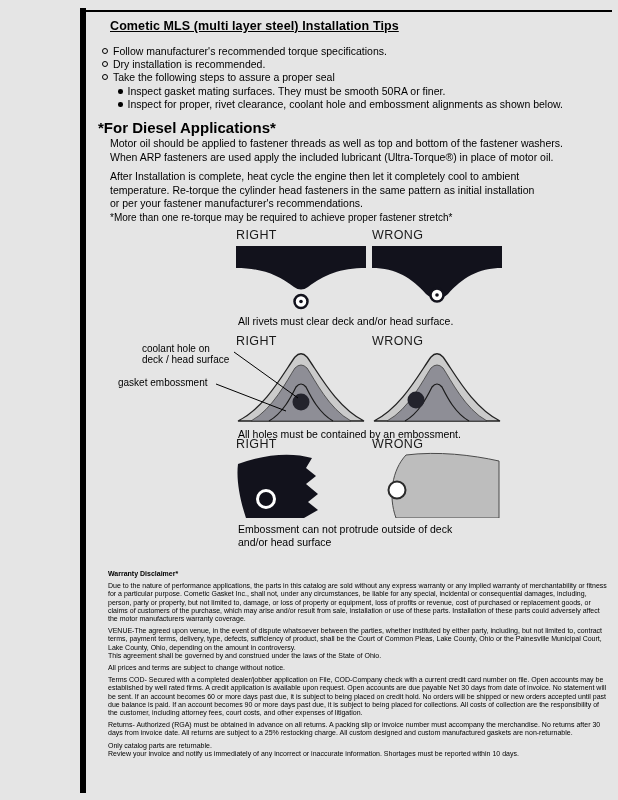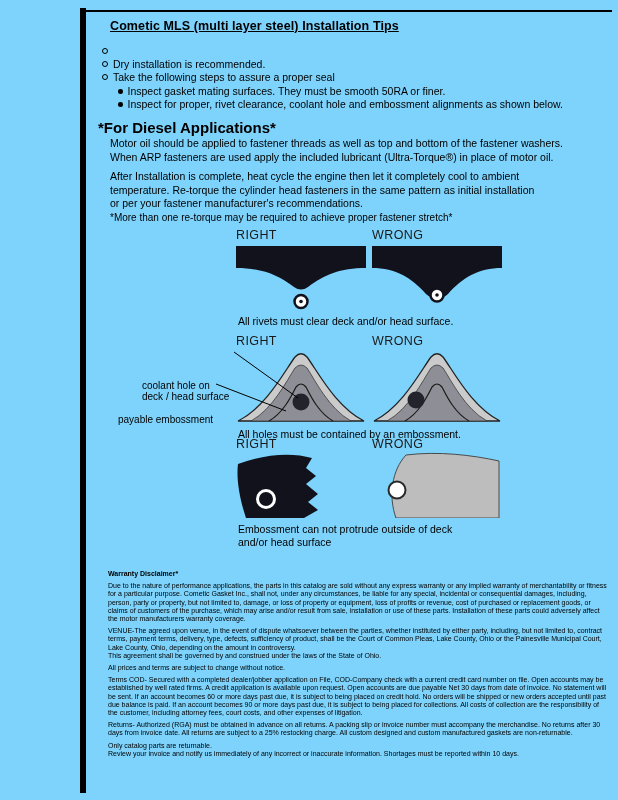--- a/index.html
+++ b/index.html
@@ -1,16 +1,16 @@
 <!DOCTYPE html>
 <html><head>
 <meta charset="utf-8">
 <style>
   html,body{margin:0;padding:0;background:#ffffff;}
-  .page{position:relative;width:618px;height:800px;background:#7dd3fc;
+  .page{position:relative;width:618px;height:800px;background:#e5e5e5;
         font-family:"Liberation Sans",sans-serif;color:#000;overflow:hidden;}
   .pre{white-space:pre-line;}
   .left-bar{position:absolute;left:80px;top:8px;width:6px;height:785px;background:#000;}
   .top-line{position:absolute;left:86px;top:10px;width:526px;height:2px;background:#000;}
   .title{position:absolute;left:110px;top:19px;font-size:12.5px;font-weight:bold;
          text-decoration:underline;letter-spacing:0.1px;}
   .bullets{position:absolute;left:102px;top:45px;font-size:10.5px;line-height:13.2px;}
   .bullet-row{white-space:nowrap;}
   .indent{margin-left:16px;}
   .marker-open{display:inline-block;width:4px;height:4px;border:1px solid #000;
@@ -19,42 +19,42 @@
                  border-radius:50%;margin-right:5px;vertical-align:1px;}
   .h2{position:absolute;left:98px;top:119px;font-size:15px;font-weight:bold;}
   .body-text{font-size:10.5px;line-height:13.5px;}
   .para1{position:absolute;left:110px;top:137px;width:505px;}
   .para2{position:absolute;left:110px;top:170px;width:505px;}
   .note{position:absolute;left:110px;top:212px;width:505px;font-size:10px;}
   .dlabel{position:absolute;width:130px;text-align:left;font-size:12.5px;color:#1a1a1a;
           letter-spacing:0.4px;}
   .dbox{position:absolute;width:130px;}
   .caption{position:absolute;left:238px;font-size:10.5px;line-height:12.5px;}
-  .callout{position:absolute;font-size:10px;line-height:11px;margin-top:37px;}
+  .callout{position:absolute;font-size:10px;line-height:11px;}
   svg{display:block;}
   .overlay{position:absolute;left:0;top:0;width:618px;height:800px;pointer-events:none;}
   .warranty{position:absolute;left:108px;top:570px;width:499px;font-size:7px;line-height:8.2px;}
   .warranty .w-head{font-weight:bold;margin:0 0 4px 0;}
   .warranty p{margin:0 0 4px 0;}
   .footer{position:absolute;left:350px;top:763px;width:140px;text-align:center;
           font-size:13px;letter-spacing:0.3px;}
 </style>
 </head>
 <body>
 
 <div class="page">
 
   <div class="left-bar"></div>
   <div class="top-line"></div>
 
   <div class="title">Cometic MLS (multi layer steel) Installation Tips</div>
 
   <div class="bullets">
     <div class="bullet-row">
-      <span class="marker-open"></span>
+      <span class="marker-open"></span><span>Follow manufacturer's recommended torque specifications.</span>
     </div>
     <div class="bullet-row">
       <span class="marker-open"></span><span>Dry installation is recommended.</span>
     </div>
     <div class="bullet-row">
       <span class="marker-open"></span><span>Take the following steps to assure a proper seal</span>
     </div>
     <div class="bullet-row indent">
       <span class="marker-filled"></span><span>Inspect gasket mating surfaces.  They must be smooth 50RA or finer.</span>
     </div>
@@ -88,21 +88,21 @@
       <circle cx="65" cy="49" r="1.8" fill="#12121c"></circle>
     </svg>
   </div>
   <div class="caption" style="top:315px;">All rivets must clear deck and/or head surface.</div>
 
   <div class="dlabel" style="left:236px;top:334px;">RIGHT</div>
   <div class="dlabel" style="left:372px;top:334px;">WRONG</div>
 
   <div class="callout pre" style="left:142px;top:343px;">coolant hole on
 deck / head surface</div>
-  <div class="callout" style="left:118px;top:377px;">payable embossment</div>
+  <div class="callout" style="left:118px;top:377px;">gasket embossment</div>
 
   <div class="dbox" style="left:236px;top:350px;">
     <svg width="130" height="72" viewBox="0 0 130 72">
       <path d="M2,71 C30,57 48,22 59,7 Q65,0.5 71,7 C82,22 100,57 128,71 Z" fill="#cbcbcb" stroke="#222222" stroke-width="1.3"></path>
       <path d="M15,71 C37,59 51,30 59,18 Q65,12 71,18 C79,30 93,59 115,71 Z" fill="#8e8e96" stroke="#3a3a3a" stroke-width="0.8"></path>
       <path d="M33,71 C47,63 55,47 60,37 Q65,31 70,37 C75,47 83,63 97,71" fill="none" stroke="#1a1a1a" stroke-width="1.2"></path>
       <circle cx="65" cy="52" r="8.5" fill="#23232c"></circle>
     </svg>
   </div>
   <div class="dbox" style="left:372px;top:350px;">

